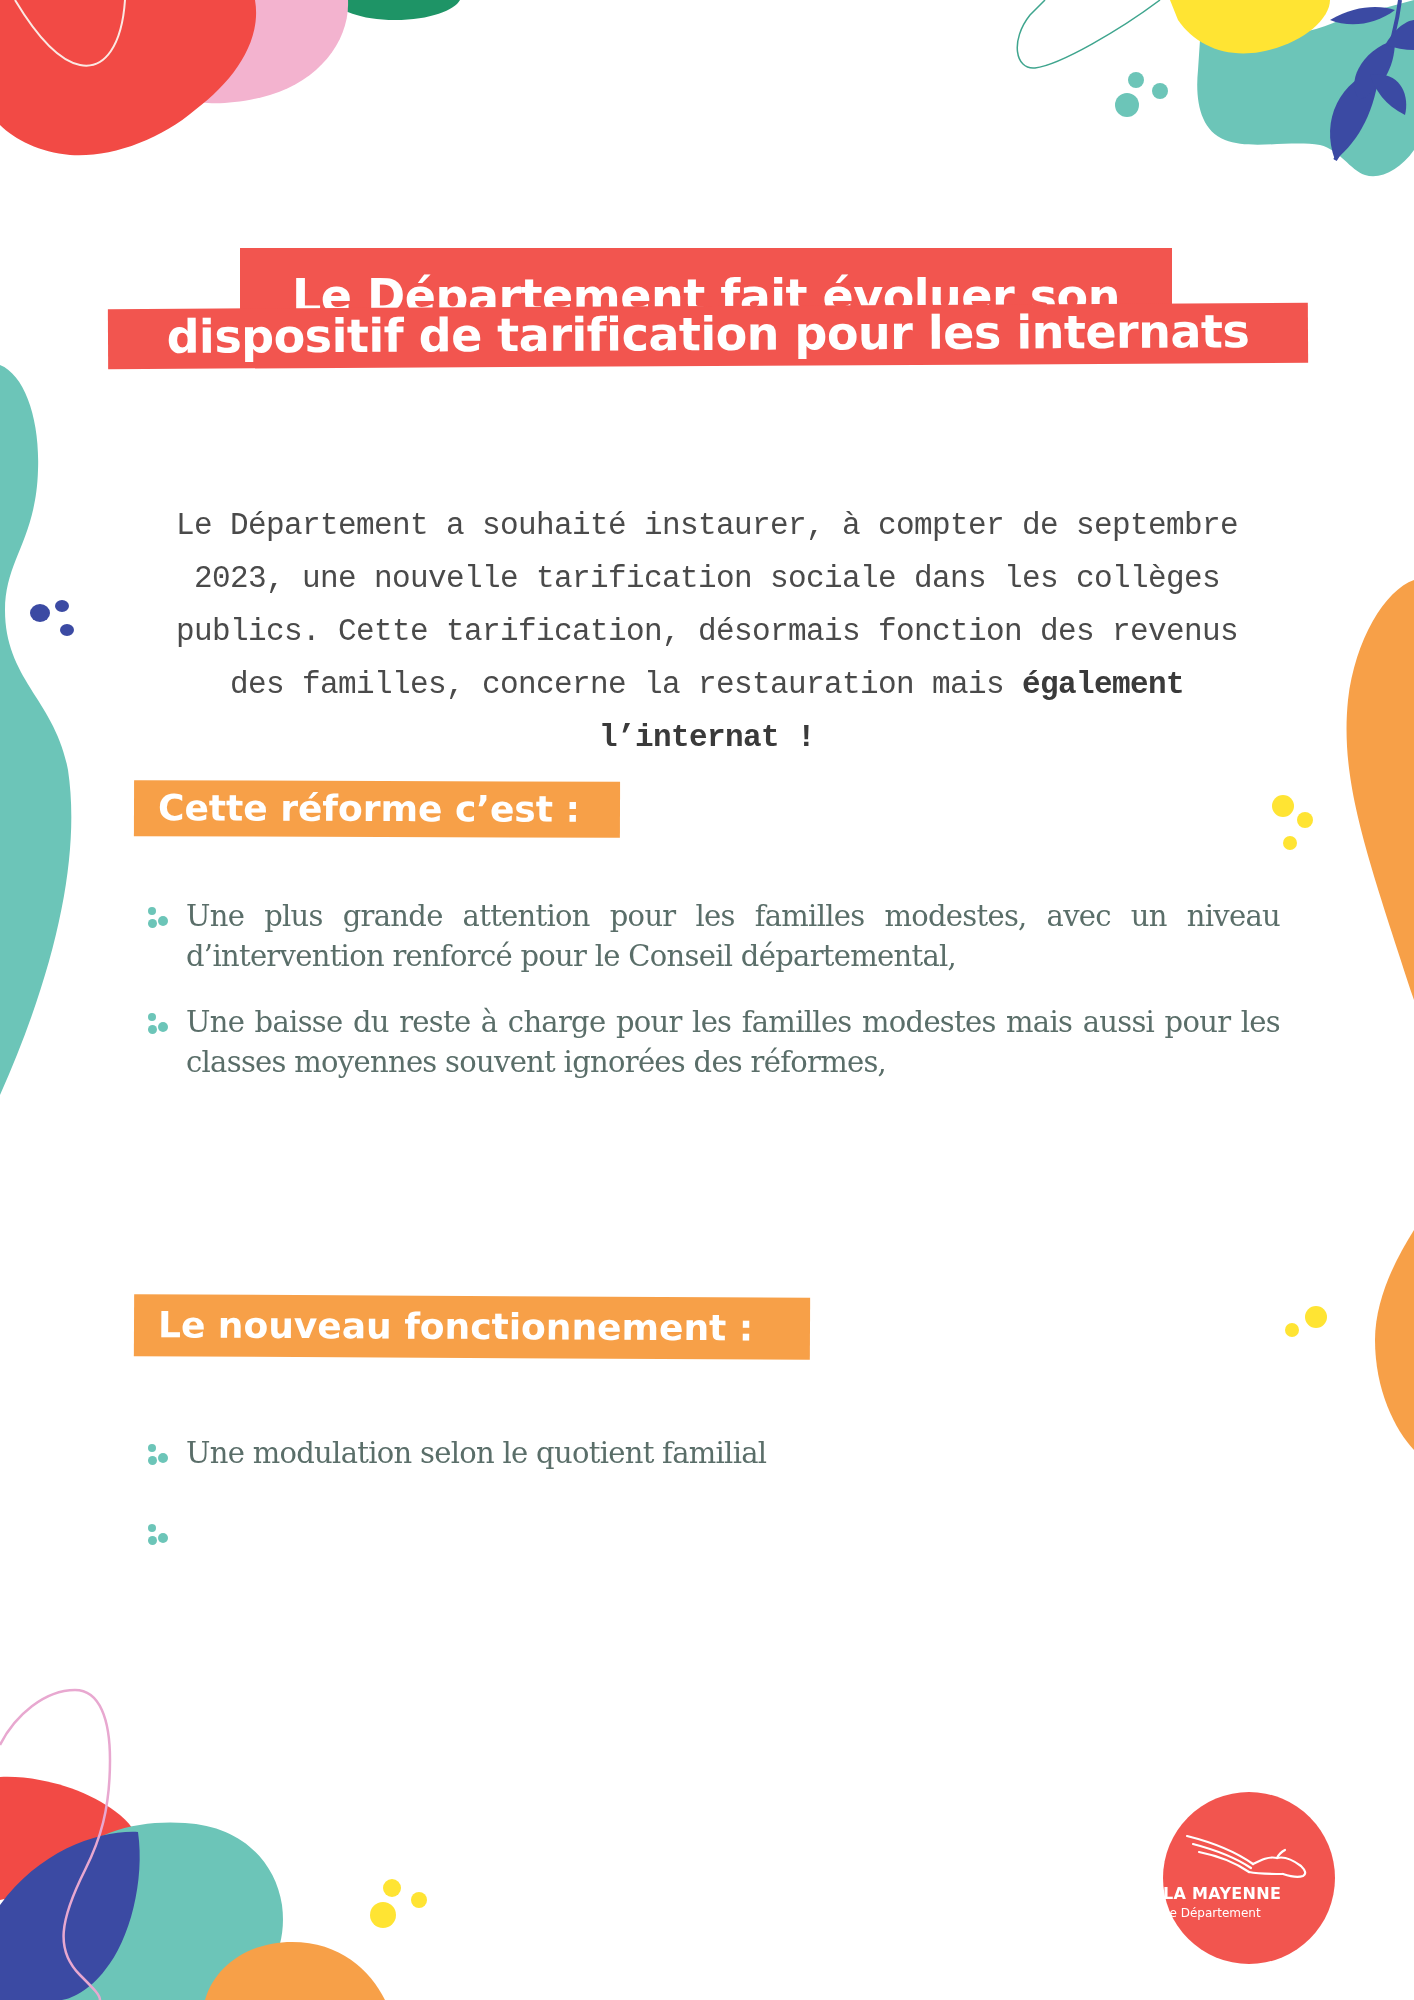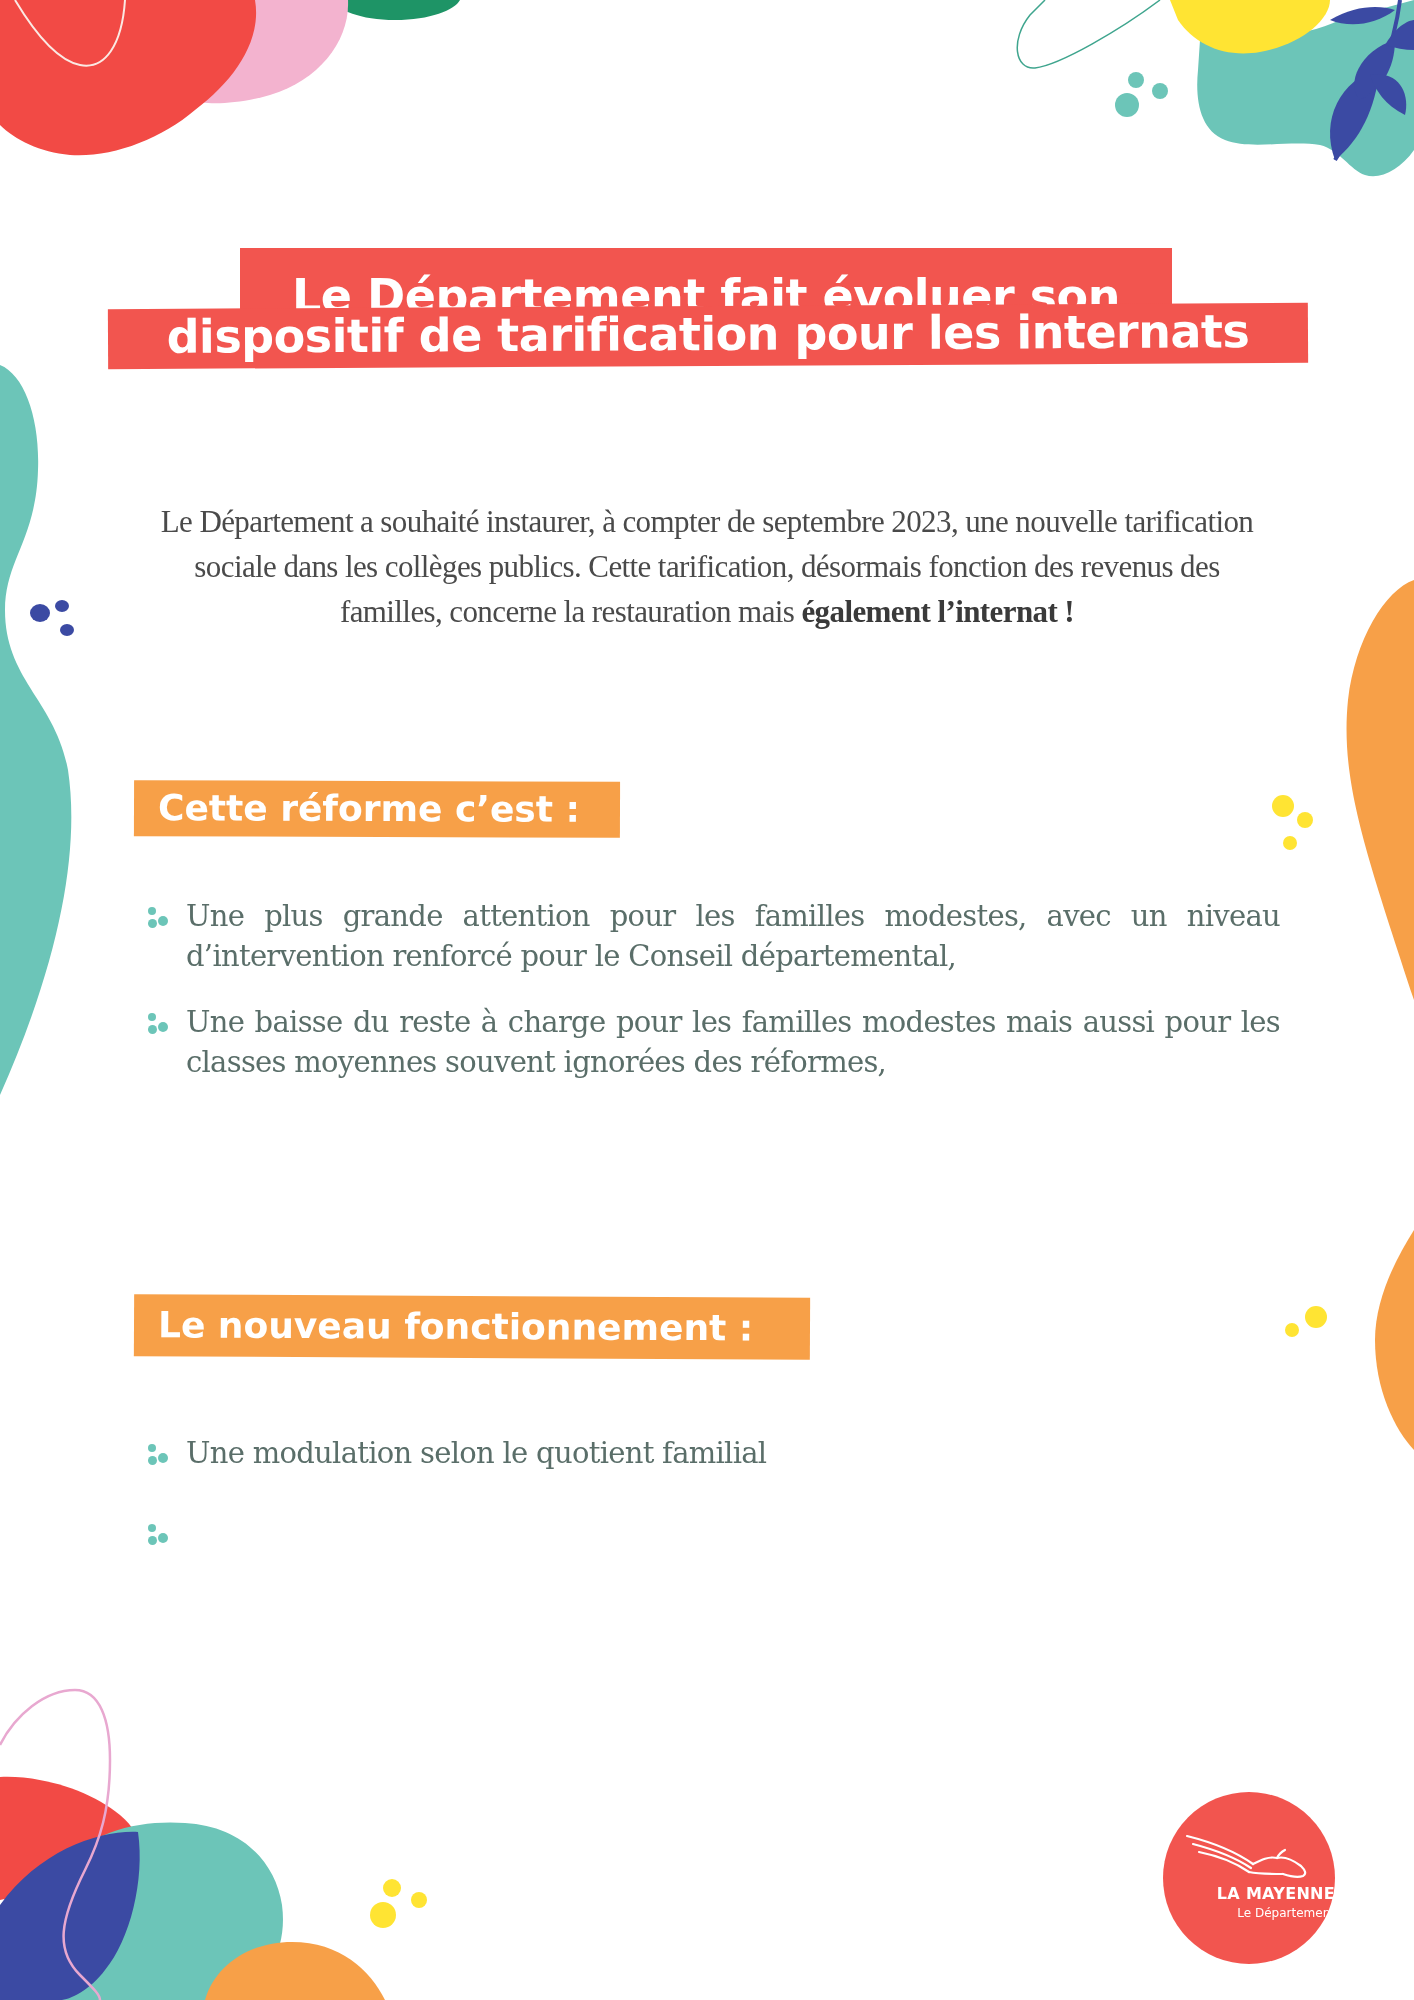--- a/index.html
+++ b/index.html
@@ -18,22 +18,22 @@
       font-size: 46px; line-height: 56px; letter-spacing: -0.5px;
       white-space: nowrap; text-align: center;
     }
     .title-line.l1 { left: 240px; width: 932px; top: 0; height: 62px; padding-top: 20px; box-sizing: border-box; }
     .title-line.l2 { left: 108px; width: 1200px; top: 58px; height: 60px; padding-top: 0px; box-sizing: border-box; transform: rotate(-0.3deg); }
 
     
     .intro {
       position: absolute; left: 150px; width: 1114px; top: 468px;
       text-align: center; color: #4a4a4a;
-      font-size: 31px; line-height: 45px;
-      font-family: Liberation Serif, serif;
+      font-size: 31px; line-height: 53px;
+      font-family: Liberation Mono, monospace;
       letter-spacing: -0.6px;
     }
     .intro b { color: #3a3a3a; }
 
     
     .section-header {
       position: absolute; background: #f7a048; color: #fff;
       font-family: "DejaVu Sans", sans-serif; font-weight: bold;
       font-size: 36px; line-height: 56px; white-space: nowrap;
       box-sizing: border-box; padding-left: 24px;
@@ -52,21 +52,21 @@
     .list1 { top: 896px; }
     .list1 li.i1 { margin-bottom: 26px; }
     .list1 li.i2 { margin-bottom: 3px; }
     .list2 { top: 1433px; }
     .list2 li.i1 { margin-bottom: 40px; }
     .list2 li { text-align: left; }
 
     
     .logo {
       position: absolute; left: 1163px; top: 1792px; width: 172px; height: 172px;
-      border-radius: 50%; background: #f2554f; color: #fff; text-align: right;
+      border-radius: 50%; background: #f2554f; color: #fff; text-align: left;
       font-family: "DejaVu Sans", sans-serif;
     }
     .logo svg { position: absolute; left: 18px; top: 38px; }
     .logo-name { position: absolute; left: 0; width: 172px; top: 92px; font-size: 16px; font-weight: bold; letter-spacing: 0.3px; }
     .logo-sub { position: absolute; left: 0; width: 172px; top: 114px; font-size: 12px; }
   </style>
 </head>
 <body>
 
 <svg class="deco" viewBox="0 0 1414 2000" xmlns="http://www.w3.org/2000/svg">

